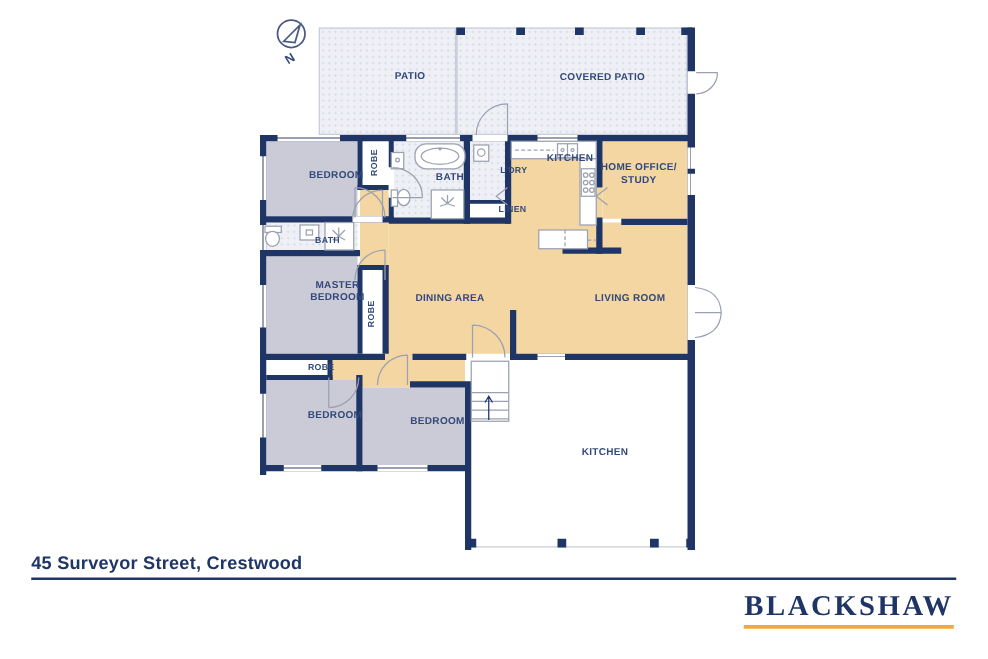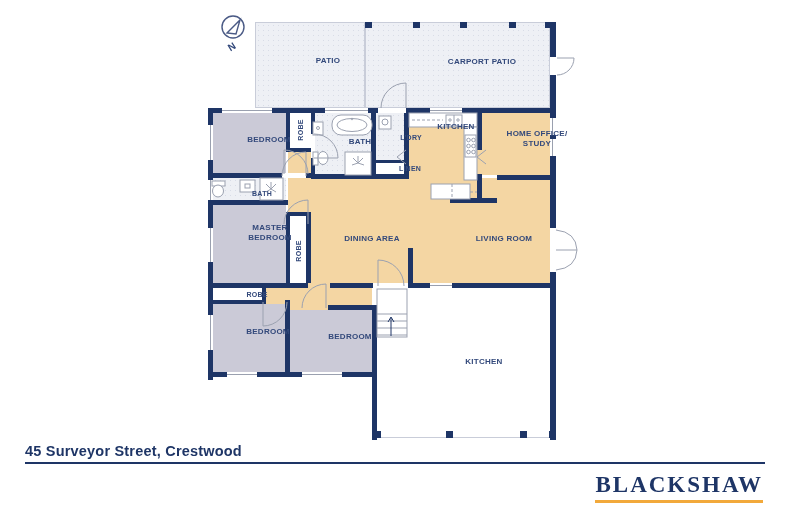--- a/index.html
+++ b/index.html
@@ -212,34 +212,34 @@
         <path d="M326,308 L326,284 M326,284 A24,24 0 0 0 302,308"></path>
         <path d="M314,158 L338,158 M338,158 A24,24 0 0 0 314,134"></path>
       </g>
       <g>
         <path d="M406,150 L397,157 L406,164 M486,150 L477,157 L486,164"></path>
       </g>
     </g>
   </svg>
 
   <div class="lbl" style="left:308px;top:61px">PATIO</div>
-  <div class="lbl" style="left:462px;top:62px">CARPORT PATIO</div>
+  <div class="lbl" style="left:462px;top:62px">COVERED PATIO</div>
   <div class="lbl" style="left:249px;top:140px">BEDROOM</div>
   <div class="lbl-v" style="left:300px;top:130px">ROBE</div>
   <div class="lbl" style="left:340px;top:142px">BATH</div>
   <div class="lbl lbl-sm" style="left:391px;top:138px">L'DRY</div>
   <div class="lbl lbl-sm" style="left:390px;top:169px">LINEN</div>
   <div class="lbl" style="left:436px;top:127px">KITCHEN</div>
-  <div class="lbl" style="left:517px;top:139px">HOME OFFICE/
+  <div class="lbl" style="left:491px;top:139px">HOME OFFICE/
 STUDY</div>
   <div class="lbl lbl-sm" style="left:242px;top:194px">BATH</div>
   <div class="lbl" style="left:250px;top:233px">MASTER
 BEDROOM</div>
   <div class="lbl-v" style="left:298px;top:251px">ROBE</div>
-  <div class="lbl" style="left:352px;top:239px">DINING AREA</div>
+  <div class="lbl" style="left:340px;top:239px">DINING AREA</div>
   <div class="lbl" style="left:484px;top:239px">LIVING ROOM</div>
   <div class="lbl lbl-sm" style="left:237px;top:295px">ROBE</div>
   <div class="lbl" style="left:248px;top:332px">BEDROOM</div>
   <div class="lbl" style="left:330px;top:337px">BEDROOM</div>
   <div class="lbl" style="left:464px;top:362px">KITCHEN</div>
 
   <div id="address">45 Surveyor Street, Crestwood</div>
   <div id="footer-rule"></div>
   <div id="brand">BLACKSHAW</div>
 </div>

